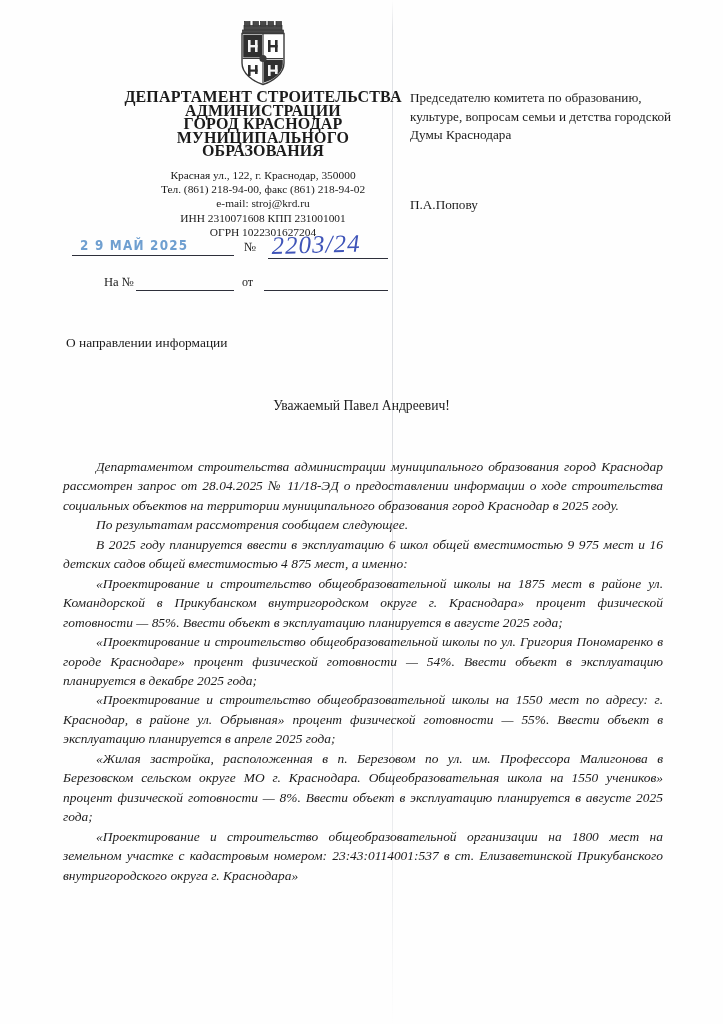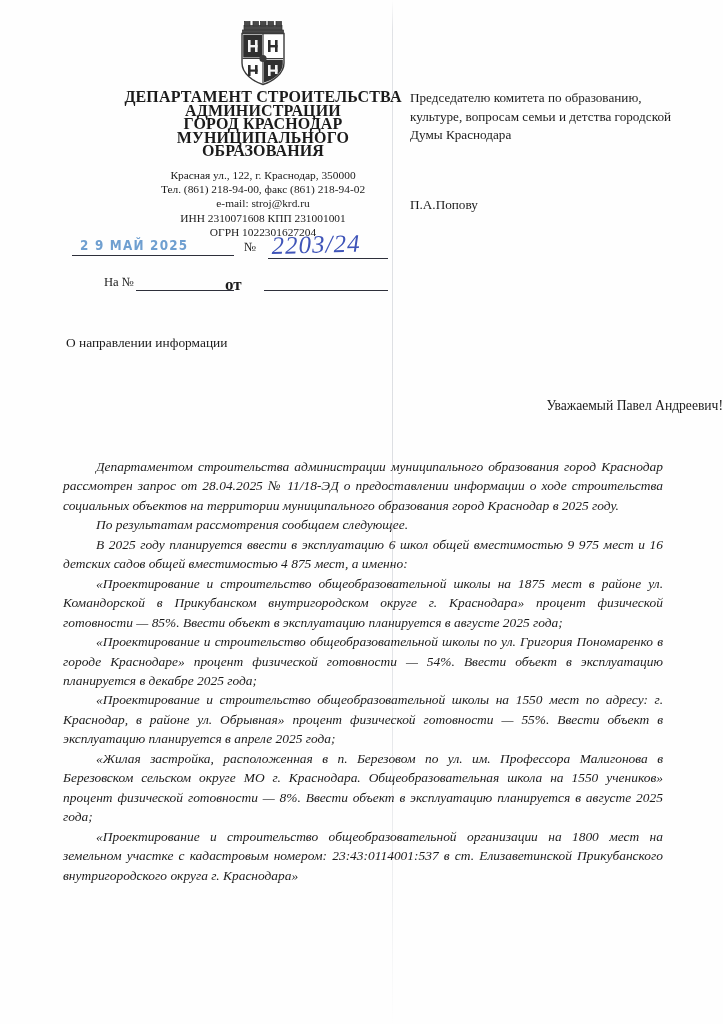--- a/index.html
+++ b/index.html
@@ -132,38 +132,38 @@
     letter-spacing: 1px;
     white-space: nowrap;
     transform: rotate(-1.6deg);
     transform-origin: left bottom;
   }
   .rule-num { left: 196px; top: 20px; width: 120px; }
 
   .ref-row2 { margin-top: 11px; }
   .na-label { position: absolute; left: 32px; top: 2px; font-size: 12.6px; }
   .rule-na { left: 64px; top: 17px; width: 98px; }
-  .ot-label { position: absolute; left: 153px; top: 2px; font-size: 17px; font-weight: bold; }
+  .ot-label { position: absolute; left: 170px; top: 2px; font-size: 12px; }
   .rule-ot { left: 192px; top: 17px; width: 124px; }
 
   
   .subject {
     position: absolute;
     left: 66px;
     top: 335px;
     font-size: 13.4px;
   }
 
   
   .salutation {
     position: absolute;
     left: 0;
     top: 398px;
     width: 723px;
-    text-align: right;
+    text-align: center;
     font-size: 13.6px;
   }
 
   
   .body-text {
     position: absolute;
     left: 63px;
     top: 457px;
     width: 600px;
     font-size: 13.45px;

